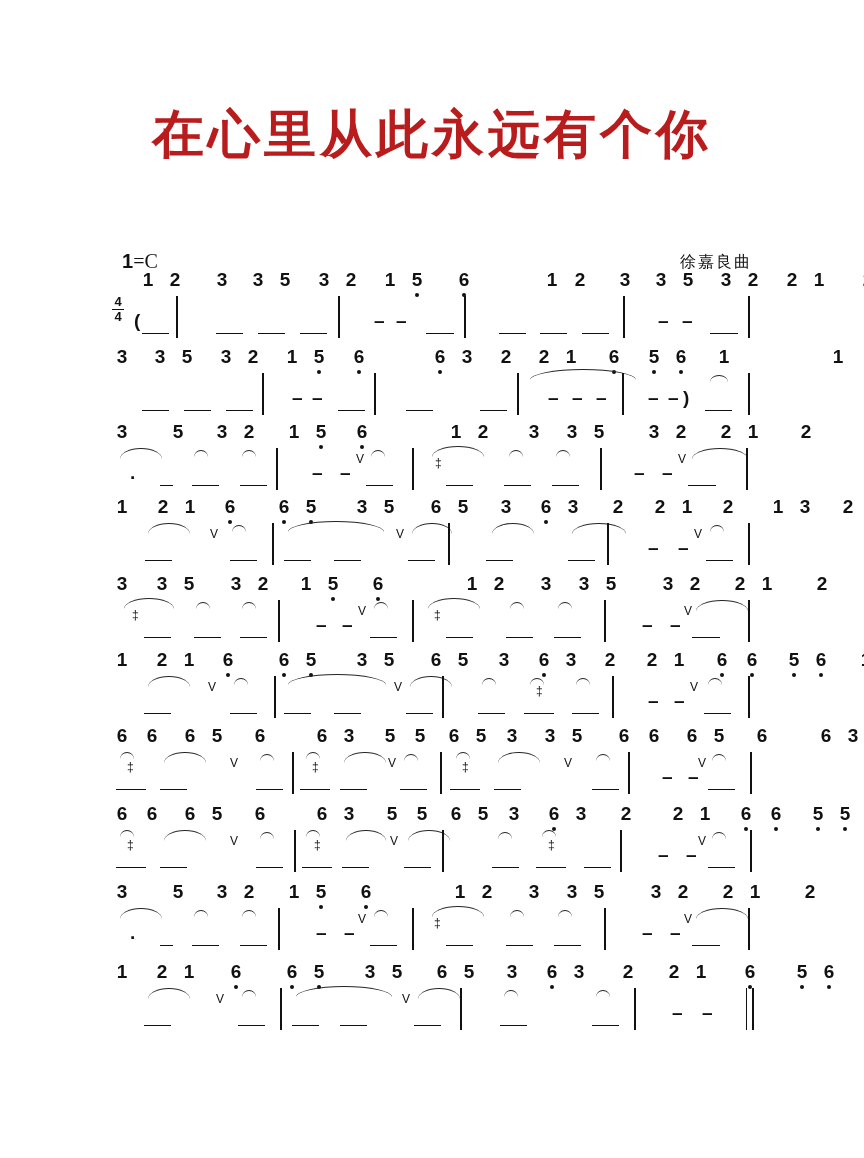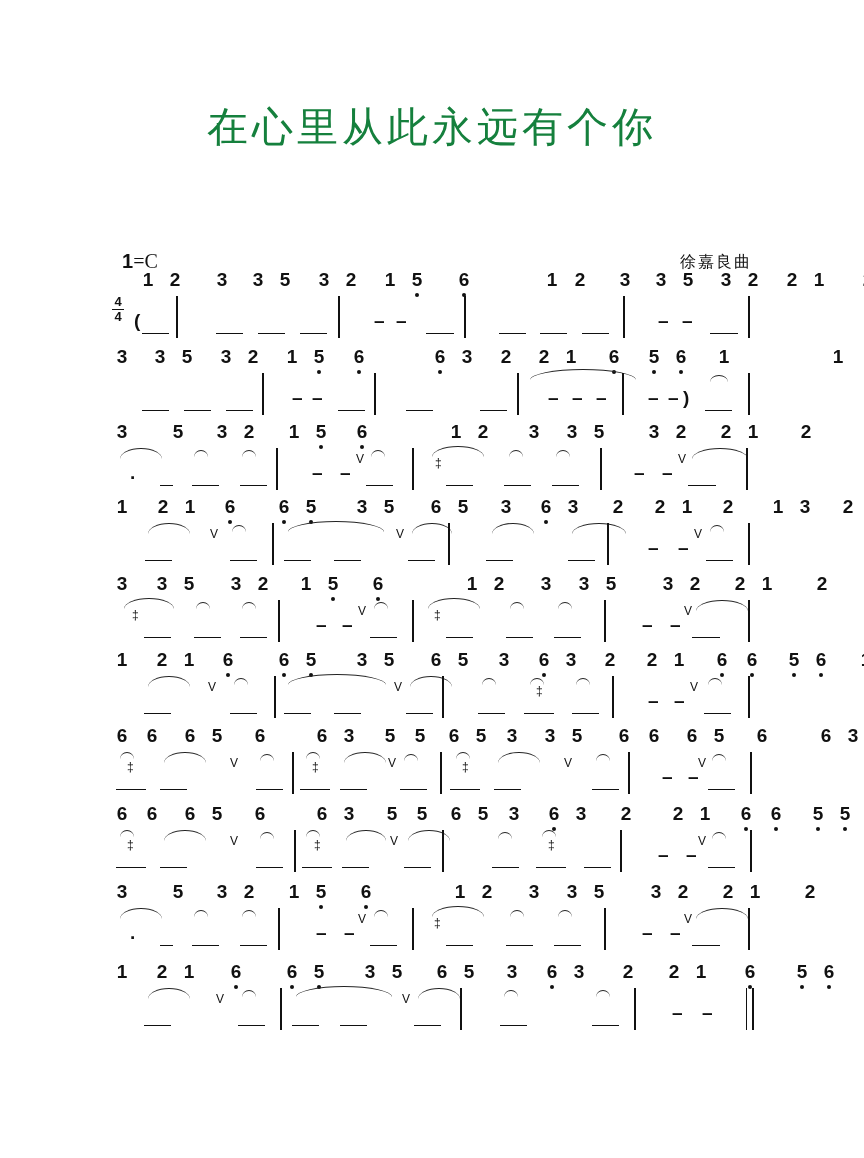--- a/index.html
+++ b/index.html
@@ -1,17 +1,17 @@
 <!DOCTYPE html>
 <html><head>
 <meta charset="utf-8">
 <style>
   html, body { margin: 0; padding: 0; background: #ffffff; }
   body { width: 864px; height: 1158px; position: relative; overflow: hidden; font-family: "Liberation Sans", sans-serif; color: #111; }
-  .title { position: absolute; left: 0; right: 0; top: 100px; text-align: center; font-family: "DejaVu Serif", serif; font-size: 41px; letter-spacing: 4px; color: #15803d; font-weight: normal; }
+  .title { position: absolute; left: 0; right: 0; top: 100px; text-align: center; font-family: "DejaVu Serif", serif; font-size: 52px; letter-spacing: 4px; color: #b91c1c; font-weight: bold; }
   .key { position: absolute; left: 122px; top: 250px; font-family: "Liberation Serif", serif; font-size: 20px; }
   .key b { font-family: "Liberation Sans", sans-serif; font-weight: bold; }
   .composer { position: absolute; right: 112px; top: 252px; font-family: "DejaVu Serif", serif; font-size: 16px; letter-spacing: 2px; }
   .row { position: absolute; left: 112px; width: 640px; height: 60px; }
   .tok { position: absolute; bottom: 18px; font-size: 19px; font-weight: bold; font-family: "Liberation Sans", sans-serif; line-height: 1; }
   .note { display: inline-block; position: relative; width: 12px; text-align: center; }
   .dot-below::after { content: ""; position: absolute; left: 4px; bottom: -8px; width: 4px; height: 4px; border-radius: 50%; background: #111; }
   .dash { font-weight: bold; }
   .ul { position: absolute; height: 1.5px; background: #111; }
   .bar { position: absolute; width: 1.5px; background: #111; top: 8px; height: 42px; }

